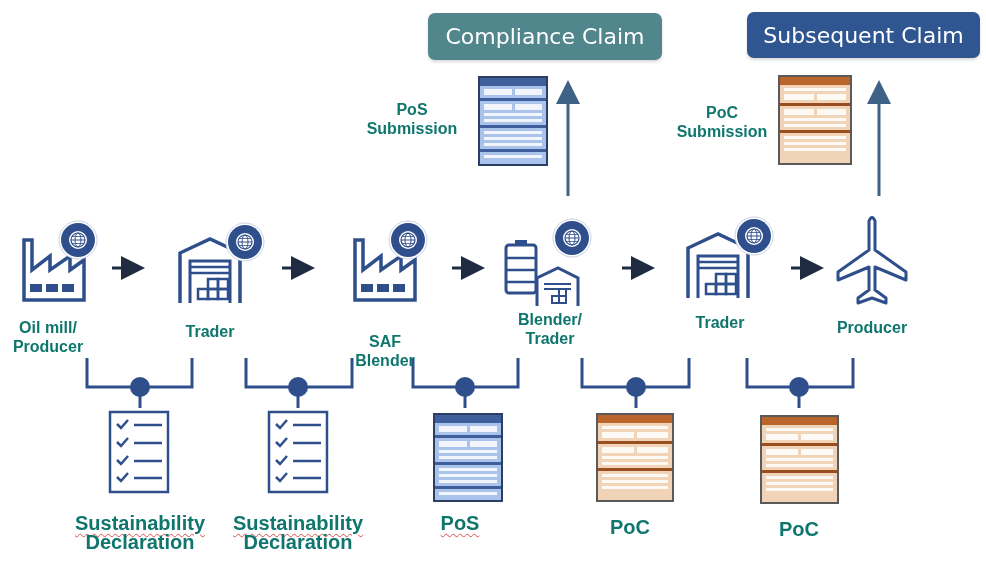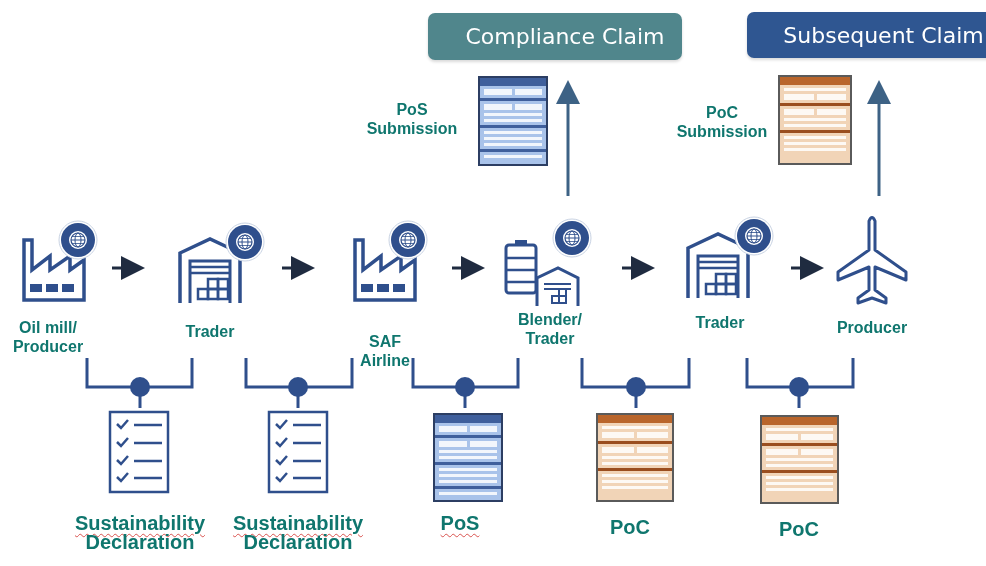--- a/index.html
+++ b/index.html
@@ -3,21 +3,20 @@
 <meta charset="utf-8">
 <style>
   html, body { margin:0; padding:0; background:#ffffff; }
   body { width:986px; height:566px; position:relative; overflow:hidden; font-family:"Liberation Sans", sans-serif; }
   .abs { position:absolute; }
   .claim {
     position:absolute; color:#ffffff; border-radius:7px;
     font-family:"DejaVu Sans", sans-serif; font-size:22px;
     display:flex; align-items:center; justify-content:center;
     box-shadow:0 2px 3px rgba(0,0,0,0.15);
-    padding-left:20px;
   }
   .lbl {
     position:absolute; color:#0f766e; font-weight:bold; font-size:16px;
     text-align:center; line-height:19px; font-family:"Liberation Sans", sans-serif;
   }
   .lbl.doc { font-size:20px; }
   .squig { text-decoration: underline wavy #d9534f; text-decoration-thickness:1px; text-underline-offset:3px; }
   svg { overflow:visible; }
   .form { position:absolute; box-sizing:border-box; border:2px solid #2c3e63; overflow:hidden; }
   .form.pos { background:#a9c3ea; }
@@ -291,21 +290,21 @@
 
 <div class="lbl" style="left:0px; top:318px; width:96px;">
   <div>Oil mill/</div>
   <div>Producer</div>
 </div>
 <div class="lbl" style="left:160px; top:322px; width:100px;">
   <div>Trader</div>
 </div>
 <div class="lbl" style="left:335px; top:332px; width:100px;">
   <div>SAF</div>
-  <div>Airline</div>
+  <div>Blender</div>
 </div>
 <div class="lbl" style="left:500px; top:310px; width:100px;">
   <div>Blender/</div>
   <div>Trader</div>
 </div>
 <div class="lbl" style="left:670px; top:313px; width:100px;">
   <div>Trader</div>
 </div>
 <div class="lbl" style="left:822px; top:318px; width:100px;">
   <div>Producer</div>

